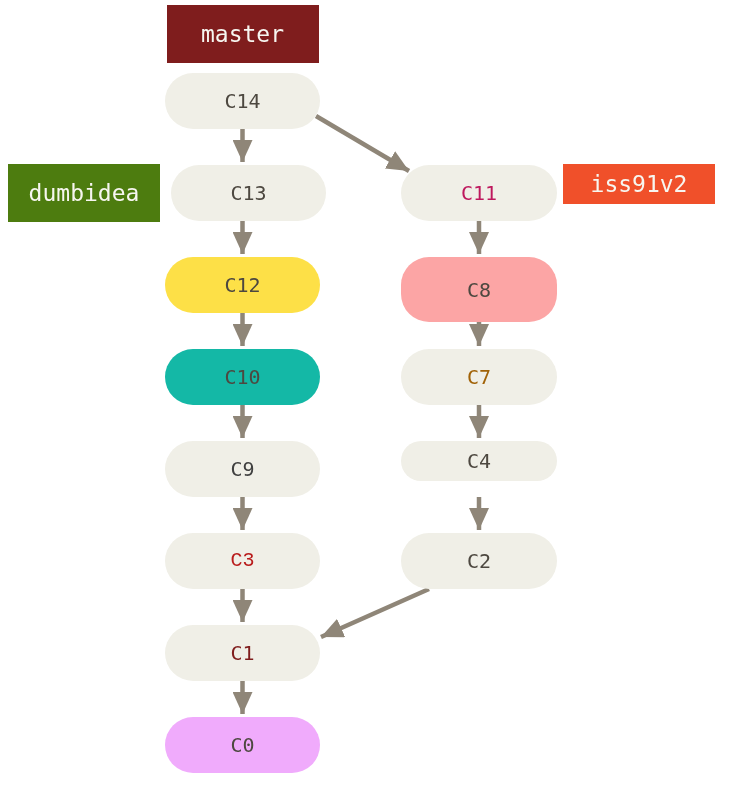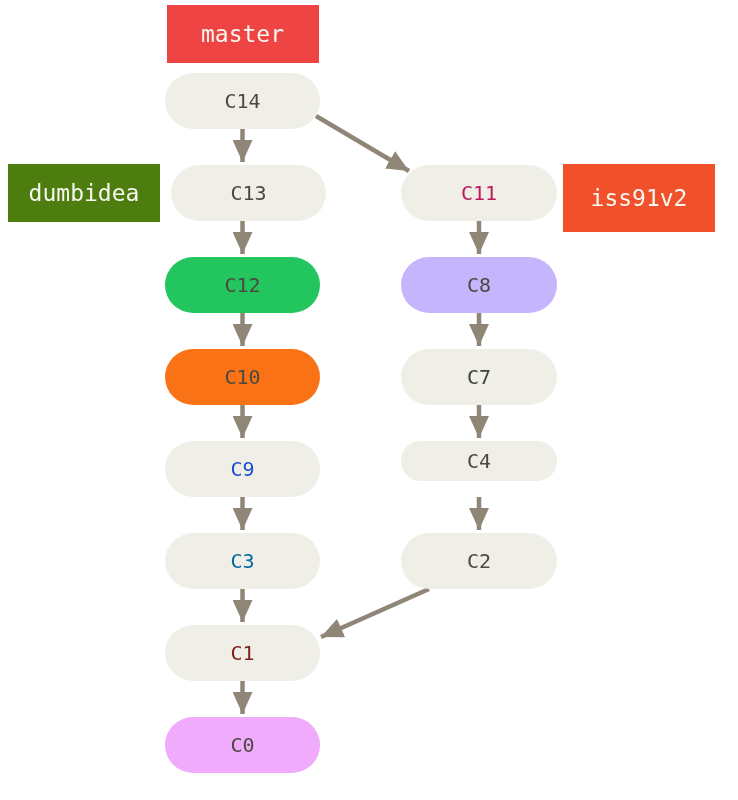--- a/index.html
+++ b/index.html
@@ -59,58 +59,58 @@
         <line x1="429" y1="589" x2="321" y2="637" stroke="#8f8678" stroke-width="4.5" marker-end="url(#arrowhead)"></line>
       </g>
   </svg>
   <div id="node-layer">
       <div class="commit-node" style="left: 165px; top: 73px; width: 155px; height: 56px; background: rgb(240, 239, 231); color: rgb(77, 72, 64);">
         <span>C14</span>
       </div>
       <div class="commit-node" style="left: 171px; top: 165px; width: 155px; height: 56px; background: rgb(240, 239, 231); color: rgb(77, 72, 64);">
         <span>C13</span>
       </div>
-      <div class="commit-node" style="left: 165px; top: 257px; width: 155px; height: 56px; background: #22c55e; color: rgb(77, 72, 64);">
+      <div class="commit-node" style="left: 165px; top: 257px; width: 155px; height: 56px; background: #fde047; color: rgb(77, 72, 64);">
         <span>C12</span>
       </div>
-      <div class="commit-node" style="left: 165px; top: 349px; width: 155px; height: 56px; background: #f97316; color: rgb(77, 72, 64);">
+      <div class="commit-node" style="left: 165px; top: 349px; width: 155px; height: 56px; background: #14b8a6; color: rgb(77, 72, 64);">
         <span>C10</span>
       </div>
-      <div class="commit-node" style="left: 165px; top: 441px; width: 155px; height: 56px; background: rgb(240, 239, 231); color: #1d4ed8;">
+      <div class="commit-node" style="left: 165px; top: 441px; width: 155px; height: 56px; background: rgb(240, 239, 231); color: #404040;">
         <span>C9</span>
       </div>
-      <div class="commit-node" style="left: 165px; top: 533px; width: 155px; height: 56px; background: rgb(240, 239, 231); color: #0369a1;">
+      <div class="commit-node" style="left: 165px; top: 533px; width: 155px; height: 56px; background: rgb(240, 239, 231); color: #b91c1c; font-family: Liberation Mono, monospace;">
         <span>C3</span>
       </div>
       <div class="commit-node" style="left: 165px; top: 625px; width: 155px; height: 56px; background: rgb(240, 239, 231); color: #7f1d1d;">
         <span>C1</span>
       </div>
       <div class="commit-node" style="left: 165px; top: 717px; width: 155px; height: 56px; background: #f0abfc; color: rgb(77, 72, 64);">
         <span>C0</span>
       </div>
       <div class="commit-node" style="left: 401px; top: 165px; width: 156px; height: 56px; background: rgb(240, 239, 231); color: #be185d;">
         <span>C11</span>
       </div>
-      <div class="commit-node" style="left: 401px; top: 257px; width: 156px; height: 56px; background: #c4b5fd; color: rgb(77, 72, 64);">
+      <div class="commit-node" style="left: 401px; top: 257px; width: 156px; height: 65px; background: #fca5a5; color: rgb(77, 72, 64);">
         <span>C8</span>
       </div>
-      <div class="commit-node" style="left: 401px; top: 349px; width: 156px; height: 56px; background: rgb(240, 239, 231); color: #404040;">
+      <div class="commit-node" style="left: 401px; top: 349px; width: 156px; height: 56px; background: rgb(240, 239, 231); color: #a16207;">
         <span>C7</span>
       </div>
       <div class="commit-node" style="left: 401px; top: 441px; width: 156px; height: 40px; background: rgb(240, 239, 231); color: rgb(77, 72, 64);">
         <span>C4</span>
       </div>
       <div class="commit-node" style="left: 401px; top: 533px; width: 156px; height: 56px; background: rgb(240, 239, 231); color: rgb(77, 72, 64); align-items: center;">
         <span>C2</span>
       </div>
     </div>
   <div id="label-layer">
-      <div class="branch-label" style="left: 166.5px; top: 5px; width: 152px; height: 58px; background: #ef4444; color: rgb(247, 246, 240);">
+      <div class="branch-label" style="left: 166.5px; top: 5px; width: 152px; height: 58px; background: #7f1d1d; color: rgb(247, 246, 240);">
         <span>master</span>
       </div>
       <div class="branch-label" style="left: 8px; top: 164px; width: 152px; height: 58px; background: #4d7c0f; color: rgb(247, 246, 240);">
         <span>dumbidea</span>
       </div>
-      <div class="branch-label" style="left: 563px; top: 164px; width: 152px; height: 68px; background: rgb(240, 80, 42); color: rgb(247, 246, 240);">
+      <div class="branch-label" style="left: 563px; top: 164px; width: 152px; height: 40px; background: rgb(240, 80, 42); color: rgb(247, 246, 240);">
         <span>iss91v2</span>
       </div>
     </div>
 </div>
 
 </body></html>

